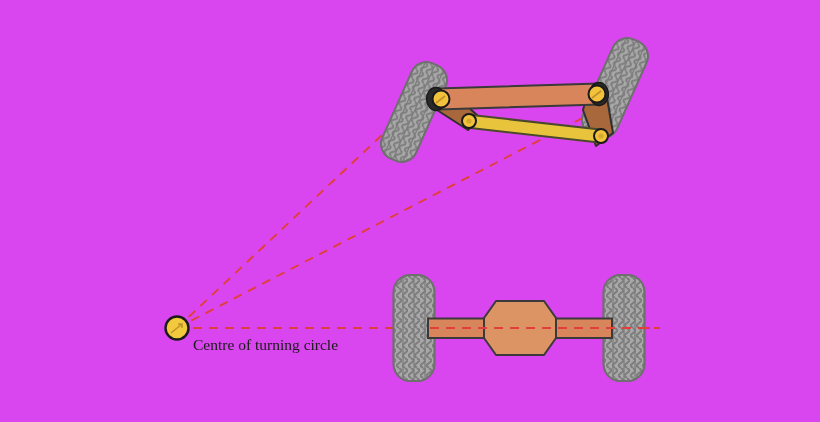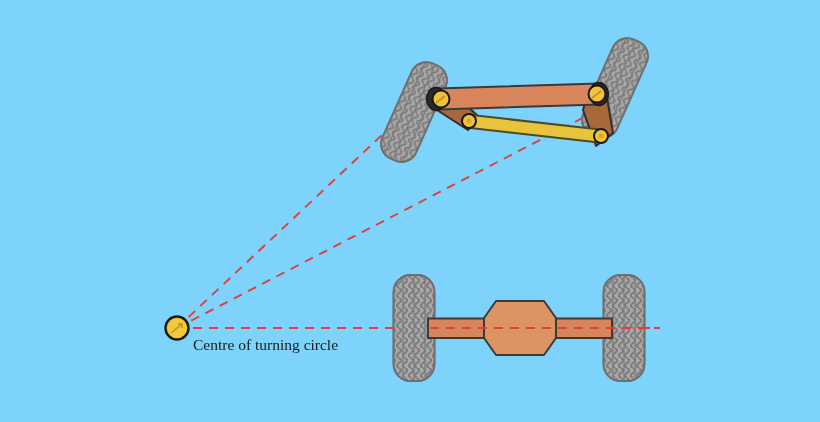--- a/index.html
+++ b/index.html
@@ -11,21 +11,21 @@
     width: 820px;
     height: 422px;
     background: #f4f4f4;
     font-family: "Liberation Serif", serif;
     overflow: hidden;
   }
   #diagram-root {
     position: relative;
     width: 820px;
     height: 422px;
-    background: #7dd3fc;
+    background: #d946ef;
   }
   svg#scene {
     display: block;
     width: 820px;
     height: 422px;
   }
   .label-text {
     font-family: "Liberation Serif", serif;
     font-size: 15.5px;
     fill: #1a1a1a;

